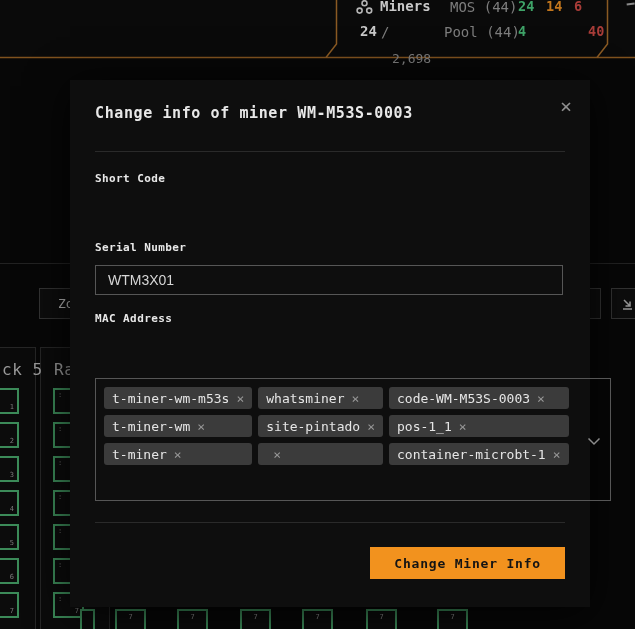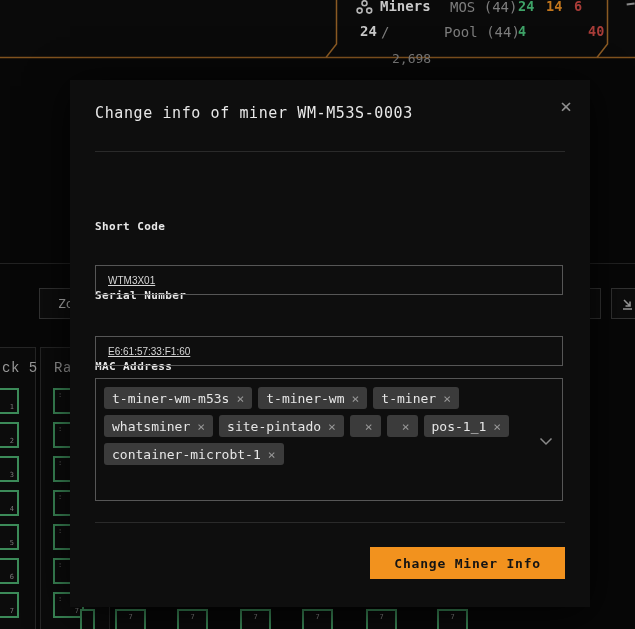--- a/index.html
+++ b/index.html
@@ -18,46 +18,46 @@
   .num-err{color:#A83C38;}
   .crop-mark{position:absolute;left:627px;top:3px;width:8px;height:5px;border-top:2px solid #8a8a8a;z-index:6;transform:rotate(-8deg);}
   
   .bg-divider{position:absolute;left:0;top:263px;width:635px;height:0;border-top:1px solid #222;z-index:1;}
   .tool-btn{position:absolute;top:288px;height:31px;background:#0d0d0d;border:1px solid #333;
             box-sizing:border-box;color:#b5b5b5;font-size:13px;line-height:29px;z-index:1;}
   .zoom-btn{left:39px;width:70px;padding-left:18px;}
   .btn-a{left:556px;width:45px;}
   .btn-b{left:611px;width:45px;padding-left:9px;}
   .rack-panel{position:absolute;background:#0b0b0b;border:1px solid #262626;box-sizing:border-box;z-index:1;}
-  .rack-title{position:absolute;color:#9a9a9a;font-size:14px;z-index:2;letter-spacing:0.5px;font-family:Liberation Mono, monospace;}
+  .rack-title{position:absolute;color:#9a9a9a;font-size:16px;z-index:2;letter-spacing:0.5px;}
   .cellcol{position:absolute;width:31px;z-index:2;}
   .rcell{position:absolute;left:0;width:31px;height:26px;border:2px solid #3C8B59;box-sizing:border-box;background:#0c0c0c;}
   .rcell .cnum{position:absolute;right:3px;bottom:1px;font-size:7px;color:#7c7c7c;line-height:8px;}
   .rcell .cmark{position:absolute;left:3px;top:1px;font-size:7px;color:#666;line-height:8px;}
   .bcell{position:absolute;top:609px;width:31px;height:26px;border:2px solid #3C8B59;box-sizing:border-box;background:#0c0c0c;z-index:2;}
   .bcell .cnum{position:absolute;left:0;right:0;top:2px;text-align:center;font-size:7px;color:#8a8a8a;}
   .bcell.sliver{left:80px;width:15px;}
   
   .modal{position:absolute;left:70px;top:80px;width:520px;height:527px;background:#0e0e0e;
          box-shadow:0 6px 40px rgba(0,0,0,0.8);z-index:10;}
-  .modal-title{position:absolute;left:25px;top:24px;color:#e8e8e8;font-size:15px;font-weight:normal;letter-spacing:0.6px;}
+  .modal-title{position:absolute;left:25px;top:24px;color:#e8e8e8;font-size:15px;font-weight:bold;letter-spacing:0.6px;}
   .modal-close{position:absolute;right:18px;top:16px;color:#8f8f8f;font-size:20px;line-height:20px;cursor:pointer;}
   .hr{position:absolute;left:25px;right:25px;height:0;border-top:1px solid #2a2a2a;}
   .hr1{top:71px;} .hr2{top:442px;}
-  .f-label{position:absolute;left:25px;color:#e8e8e8;font-size:11px;font-weight:bold;letter-spacing:0.4px;margin-top:48px;}
+  .f-label{position:absolute;left:25px;color:#e8e8e8;font-size:11px;font-weight:bold;letter-spacing:0.4px;}
   .sc-label{top:92px;} .sn-label{top:161px;} .mac-label{top:232px;}
   .sc-value{position:absolute;left:37px;top:121px;color:#c6c6c6;font-size:14px;
             font-family:"Liberation Sans",sans-serif;}
   .txt-input{position:absolute;left:25px;width:468px;height:30px;box-sizing:border-box;
-             background:transparent;border:1px solid #565656;color:#d6d6d6;font-size:10px;
-             font-family:"Liberation Sans",sans-serif;padding:0 0 0 12px;outline:none;text-decoration:underline;}
+             background:transparent;border:1px solid #565656;color:#d6d6d6;font-size:14px;
+             font-family:"Liberation Sans",sans-serif;padding:0 0 0 12px;outline:none;}
   .in1{top:185px;} .in2{top:256px;}
-  .tags-box{position:absolute;left:25px;top:298px;width:468px;height:123px;box-sizing:border-box;
+  .tags-box{position:absolute;left:25px;top:298px;width:516px;height:123px;box-sizing:border-box;
             border:1px solid #565656;padding:8px 26px 8px 8px;display:flex;flex-wrap:wrap;
-            gap:6px;align-content:flex-start;}
+            gap:6px;align-content:flex-start;flex-direction:column;}
   .tag{display:inline-flex;align-items:center;height:22px;background:#3b3b3b;border-radius:3px;
        padding:0 8px;font-size:13px;color:#e6e6e6;white-space:nowrap;}
   .tag .x{margin-left:7px;color:#9a9a9a;font-size:13px;cursor:pointer;}
   .tags-chevron{position:absolute;right:9px;top:52px;}
   .submit-btn{position:absolute;right:25px;top:467px;height:32px;padding:0 24px;background:#F2921E;
               border:none;color:#141414;font-family:"DejaVu Sans Mono",monospace;font-size:13px;
               font-weight:bold;letter-spacing:0.8px;cursor:pointer;}
 </style>
 </head>
 <body>
@@ -169,21 +169,20 @@
     <div class="modal-title">Change info of miner WM-M53S-0003</div>
     <div class="modal-close">×</div>
     <div class="hr hr1"></div>
 
     <div class="f-label sc-label">Short Code</div>
 
     <div class="f-label sn-label">Serial Number</div>
     <input class="txt-input in1" value="WTM3X01" style="">
 
     <div class="f-label mac-label">MAC Address</div>
-    <input class="txt-input in2" value="E6:61:57:33:F1:60" style="">
 
     <div class="tags-box" id="tags-box">
       <span class="tag">
           <span>t-miner-wm-m53s</span>
           <span class="x">×</span>
         </span>
         <span class="tag">
           <span>t-miner-wm</span>
           <span class="x">×</span>
         </span>
@@ -196,20 +195,21 @@
           <span class="x">×</span>
         </span>
         <span class="tag">
           <span>site-pintado</span>
           <span class="x">×</span>
         </span>
         <span class="tag">
           <span class="x">×</span>
         </span>
         <span class="tag">
+          <span>code-WM-M53S-0003</span>
           <span class="x">×</span>
         </span>
         <span class="tag">
           <span>pos-1_1</span>
           <span class="x">×</span>
         </span>
         <span class="tag">
           <span>container-microbt-1</span>
           <span class="x">×</span>
         </span>

